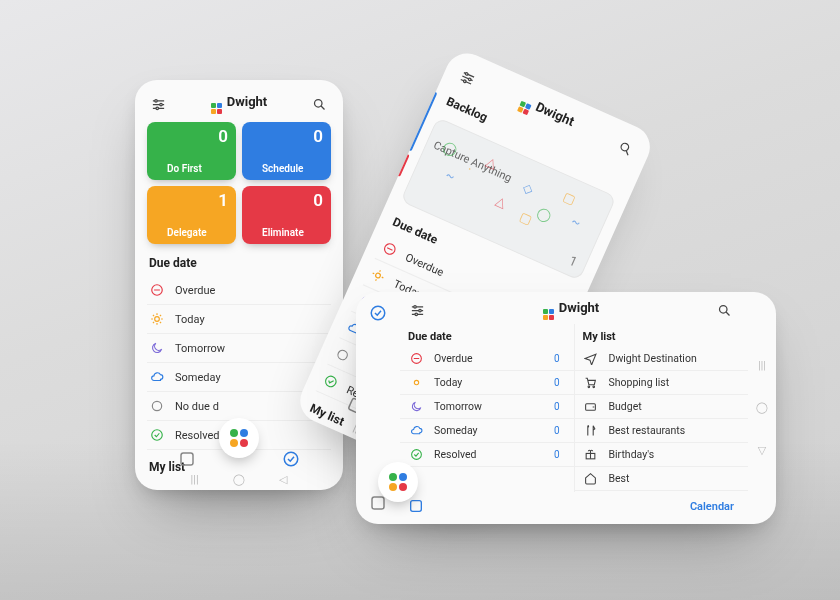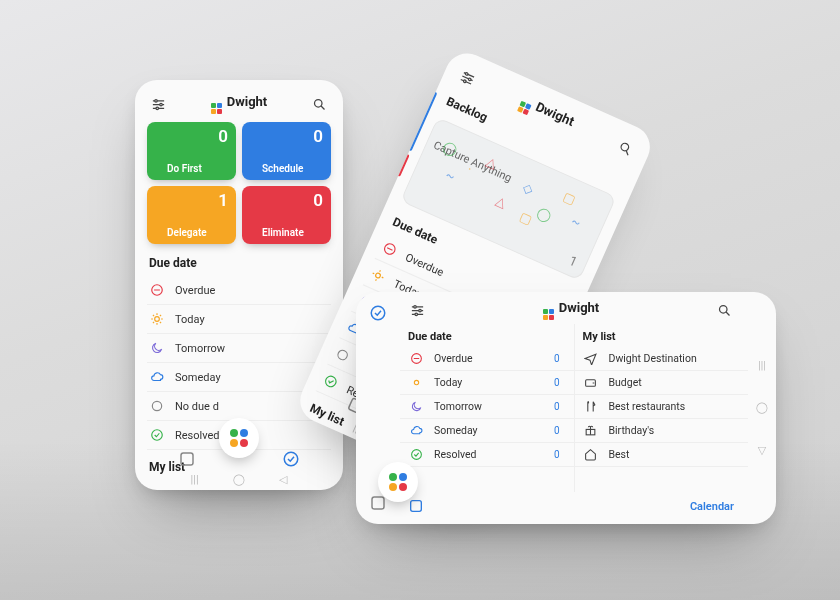--- a/index.html
+++ b/index.html
@@ -492,20 +492,33 @@
                   </svg>
                 </span>
                 <span>Dwight Destination</span>
               </span>
               <span class="cnt"></span>
             </div>
           <div class="p3-row">
               <span class="left">
                 <span class="ico">
                   <svg width="13" height="13" viewBox="0 0 24 24" fill="none" stroke="#444" stroke-width="2">
+                    <circle cx="9" cy="20" r="1.5"></circle>
+                    <circle cx="18" cy="20" r="1.5"></circle>
+                    <path d="M3 4h3l3 12h10l2-8H7"></path>
+                  </svg>
+                </span>
+                <span>Shopping list</span>
+              </span>
+              <span class="cnt"></span>
+            </div>
+          <div class="p3-row">
+              <span class="left">
+                <span class="ico">
+                  <svg width="13" height="13" viewBox="0 0 24 24" fill="none" stroke="#444" stroke-width="2">
                     <rect x="3" y="7" width="18" height="12" rx="2"></rect>
                     <path d="M16 13h3"></path>
                   </svg>
                 </span>
                 <span>Budget</span>
               </span>
               <span class="cnt"></span>
             </div>
           <div class="p3-row">
               <span class="left">

